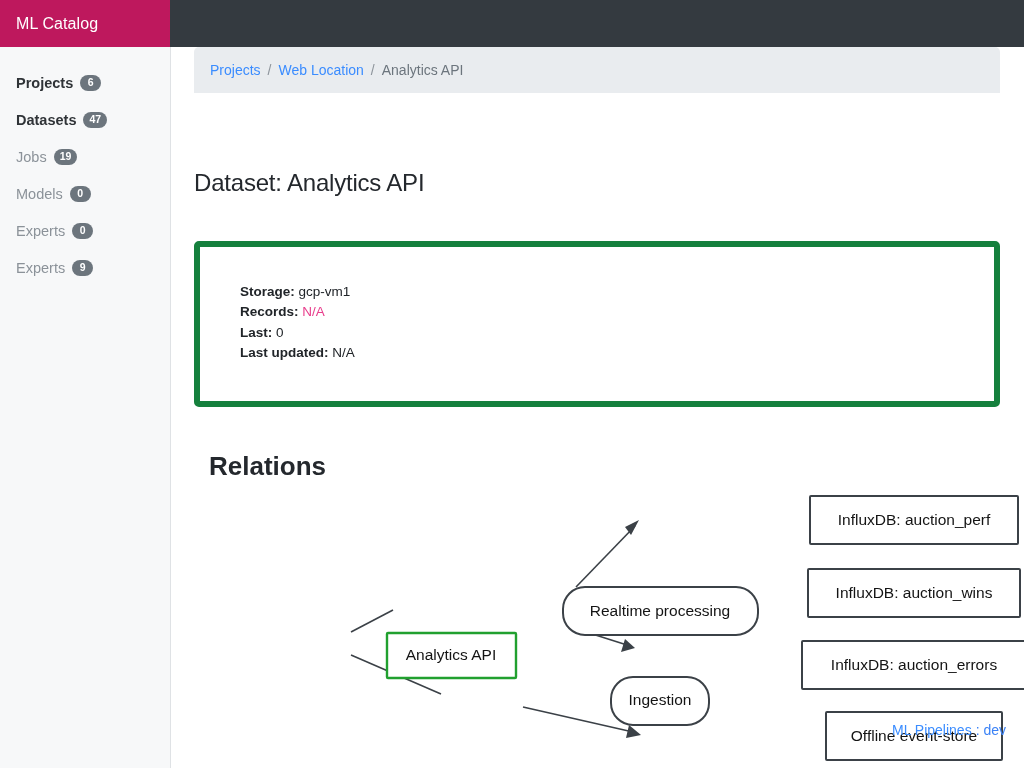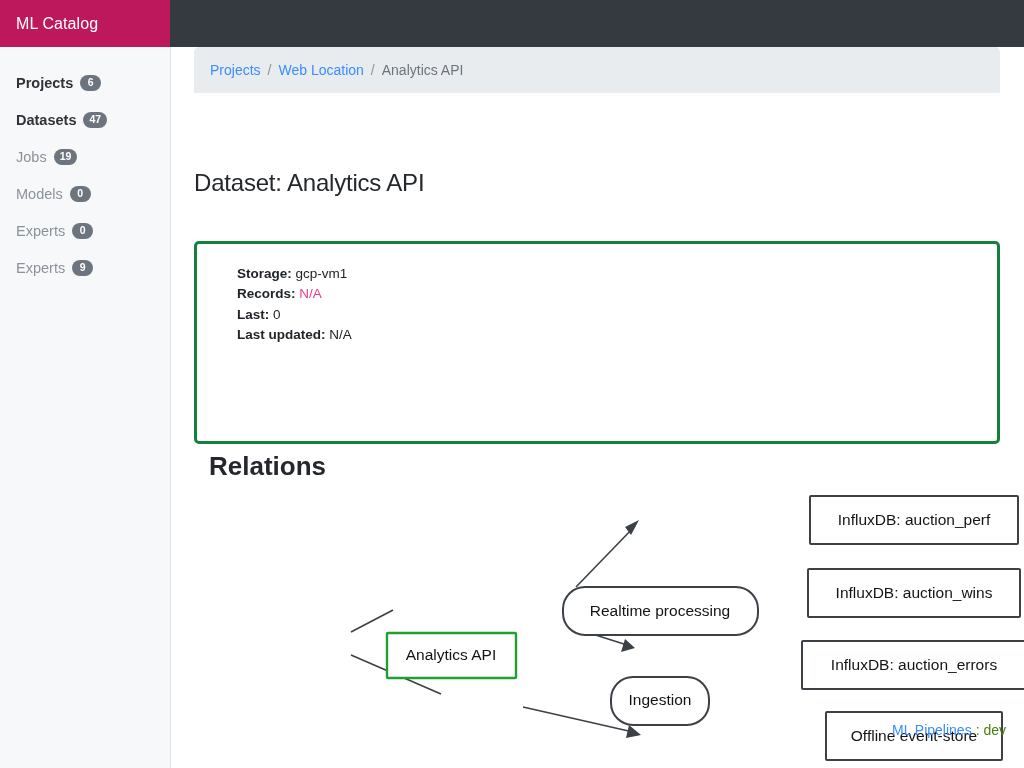--- a/index.html
+++ b/index.html
@@ -119,25 +119,25 @@
     left: 23px; top: 122px;
     font-size: 24px;
     font-weight: 400;
     color: #24282d;
     letter-spacing: -0.2px;
   }
 
   .info-card {
     position: absolute;
     left: 23px; top: 194px;
-    width: 806px; height: 203px;
+    width: 806px; height: 166px;
     background: #ffffff;
-    border: 3px solid #15803d;
+    border: 6px solid #15803d;
     border-radius: 5px;
-    padding: 20px 0 0 40px;
+    padding: 35px 0 0 40px;
   }
   .info-row {
     font-size: 13.5px;
     line-height: 20.4px;
     color: #212529;
     white-space: nowrap;
   }
   .info-key { font-weight: 700; }
   .info-val { font-weight: 400; }
   .info-val.na { color: #e83e8c; }
@@ -189,21 +189,21 @@
     display: flex;
     gap: 4px;
     align-items: baseline;
     padding-left: 24px;
   }
   .footer-link {
     color: #3a8cff;
     text-decoration: none;
     cursor: pointer;
   }
-  .footer-env { color: #4d7c0f; }
+  .footer-env { color: #3b82f6; }
 </style>
 </head>
 <body>
 
 <div class="app">
 
   <div class="topbar">
     <div class="brand-block">
       <span class="brand-title">ML Catalog</span>
     </div>

